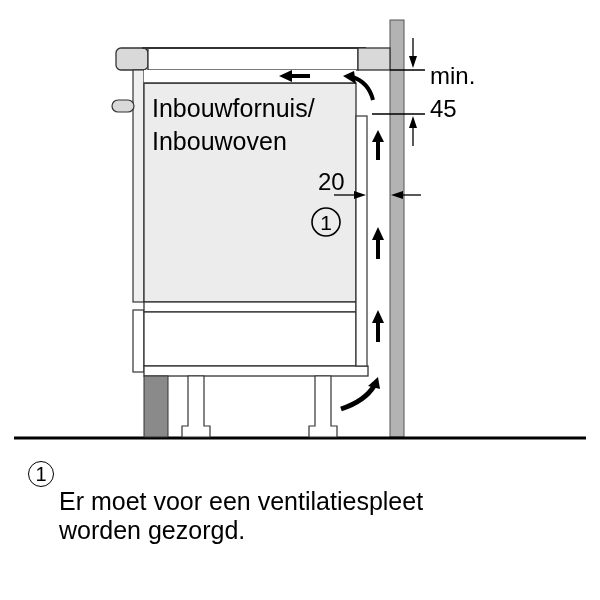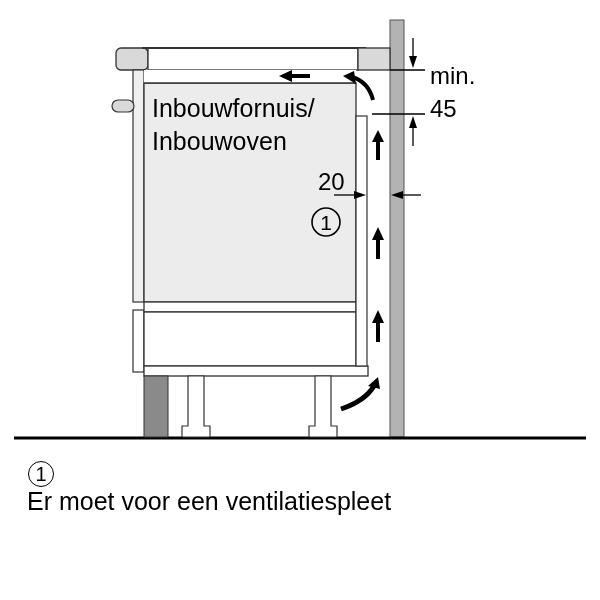--- a/index.html
+++ b/index.html
@@ -3,21 +3,21 @@
   <meta charset="utf-8">
   <style>
     html, body { margin: 0; padding: 0; background: #ffffff; }
     body { width: 600px; height: 600px; position: relative; overflow: hidden;
            font-family: "Liberation Sans", sans-serif; color: #000; }
     svg { position: absolute; left: 0; top: 0; }
     .lbl { font-family: "Liberation Sans", sans-serif; fill: #000; }
     .caption { position: absolute; left: 27px; top: 458px; font-size: 25px; line-height: 29px; }
     .caption .num { display: inline-block; width: 24px; height: 24px; border: 1.6px solid #000; border-radius: 50%;
                     font-size: 20px; line-height: 24px; text-align: center; box-sizing: content-box; margin-left: 1px; }
-    .caption .line { display: block; white-space: nowrap; }
+    .caption .line { display: block; white-space: nowrap; margin-left: 32px; }
   </style>
 </head>
 <body>
 
 <svg width="600" height="600" viewBox="0 0 600 600">
 
   <rect x="390" y="20" width="14" height="417" fill="#b3b3b3" stroke="#555" stroke-width="1"></rect>
 
   <line x1="14" y1="438" x2="586" y2="438" stroke="#000" stroke-width="3"></line>
 
@@ -88,13 +88,14 @@
   <text class="lbl" x="152" y="117" font-size="25">Inbouwfornuis/</text>
   <text class="lbl" x="152" y="150" font-size="25">Inbouwoven</text>
 
   <circle cx="326" cy="222" r="14" fill="none" stroke="#000" stroke-width="1.6"></circle>
   <text class="lbl" x="326" y="230" font-size="21" text-anchor="middle">1</text>
 </svg>
 
 <div class="caption">
   <span class="num">1</span>
   <span class="line">Er moet voor een ventilatiespleet</span>
+  <span class="line">worden gezorgd.</span>
 </div>
 
 </body></html>

